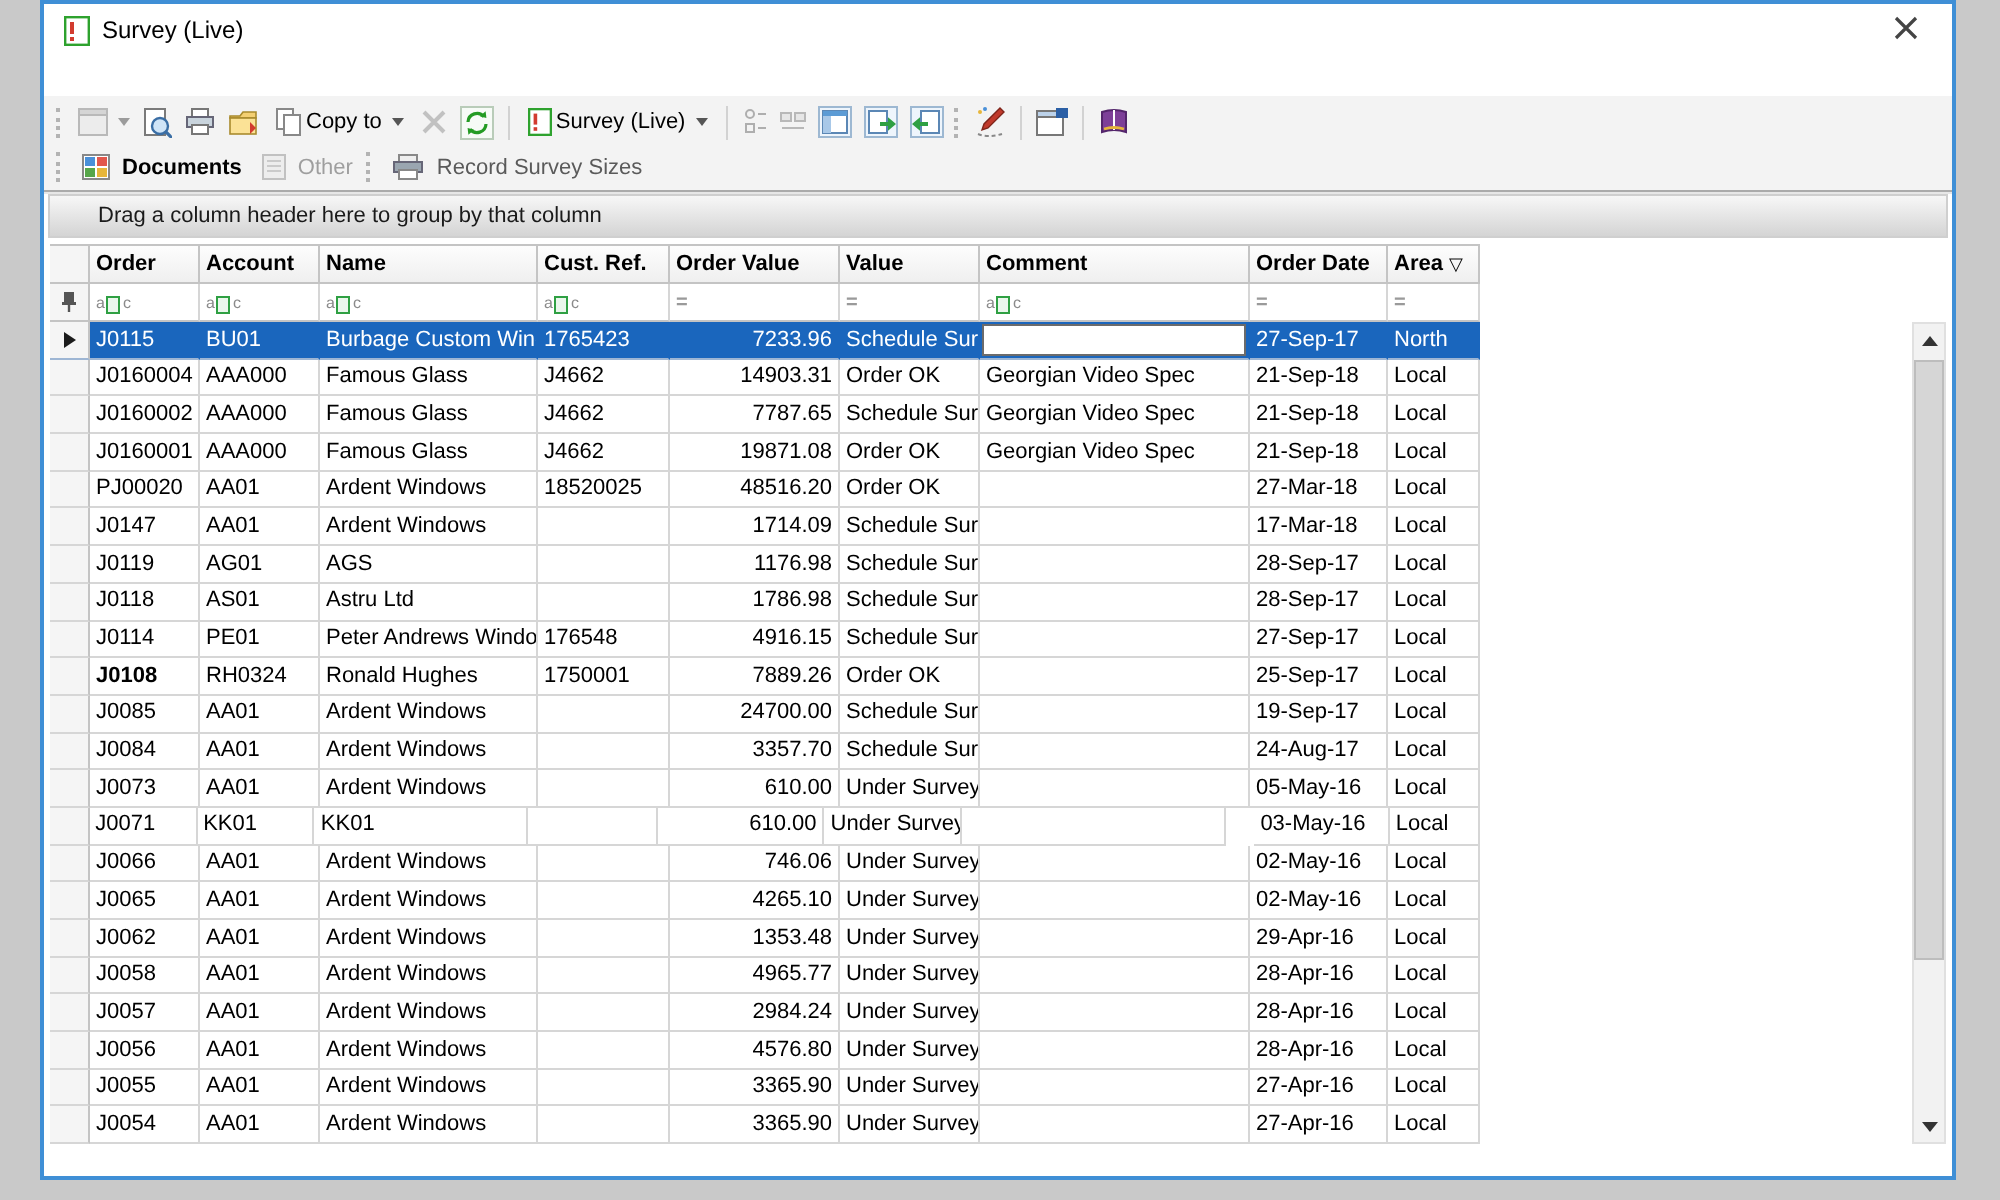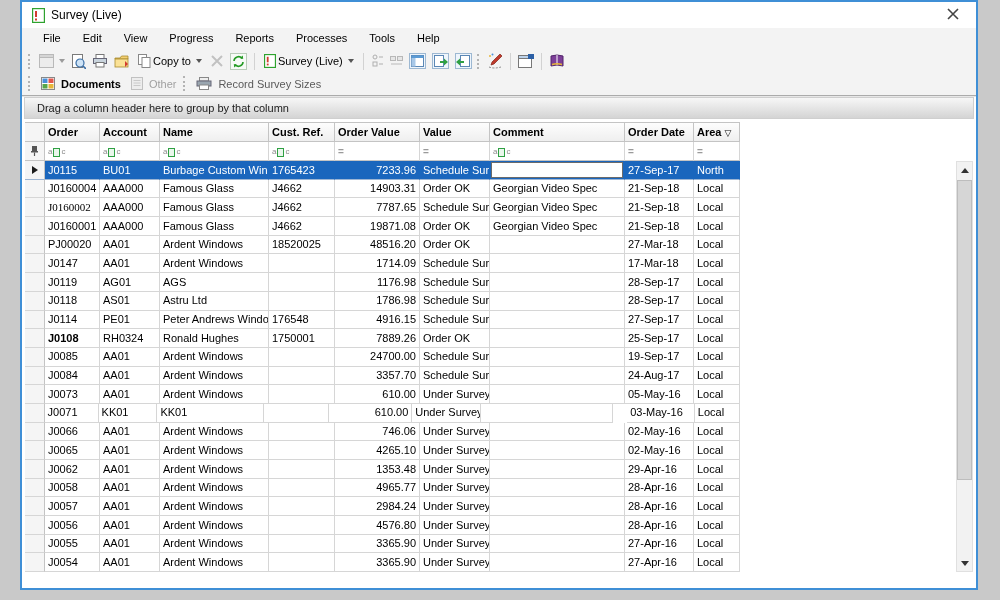--- a/index.html
+++ b/index.html
@@ -33,21 +33,21 @@
   .darr { width:0; height:0; border-left:3px solid transparent; border-right:3px solid transparent; border-top:4px solid #555; margin-left:3px; }
   .combo { display:flex; align-items:center; background:#fff; border:1px solid #9db8d2; height:19px; padding:0 4px; }
   .combo .cval { padding:0 4px; }
   .tab-label { margin-left:4px; }
   .tab-label.bold { font-weight:bold; }
   .tab-label.grayed { color:#5a5a5a; }
   icon, .icon { display:inline-block; line-height:0; }
   
   .groupbar { position:absolute; left:2px; right:2px; top:95px; height:22px;
     background:linear-gradient(#f7f7f7,#d4d4d4); border:1px solid #cfcfcf;
-    display:flex; align-items:center; padding-left:12px; color:#1a1a1a; }
+    display:flex; align-items:center; padding-left:24px; color:#1a1a1a; }
   
   .grid { position:absolute; left:3px; top:120px; width:715px; }
   .grow { display:flex; }
   .gcell { border-right:1px solid #d6d6d6; border-bottom:1px solid #d6d6d6;
     overflow:hidden; white-space:nowrap; padding:2px 3px 0 3px; }
   .hdr .gcell { background:linear-gradient(#fdfdfd,#efefef);
     border-right:1px solid #c4c4c4; border-top:1px solid #c4c4c4; border-bottom:1px solid #c4c4c4;
     font-weight:bold; padding-top:3px; }
   .hdr { height:20px; }
   .fltr { height:19px; }
@@ -93,30 +93,20 @@
         </svg>
     </span>
     <span class="title">Survey (Live)</span>
     <span class="close-btn">
       <svg width="14" height="14" viewBox="0 0 14 14">
           <path d="M2 2 L12 12 M12 2 L2 12" stroke="#444" stroke-width="1.6"></path>
         </svg>
     </span>
   </div>
 
-  <div class="band menubar" id="menubar">
-      <span class="mi">File</span>
-      <span class="mi">Edit</span>
-      <span class="mi">View</span>
-      <span class="mi">Progress</span>
-      <span class="mi">Reports</span>
-      <span class="mi">Processes</span>
-      <span class="mi">Tools</span>
-      <span class="mi">Help</span>
-    </div>
 
   <div class="band toolbar1">
     <span class="grip"></span>
     <span class="tbtn dis">
       <span class="icon"><svg width="15" height="14" viewBox="0 0 15 14">
             <rect x="0.5" y="0.5" width="14" height="13" fill="#e8e8e8" stroke="#8a8a8a"></rect>
             <rect x="0.5" y="0.5" width="14" height="3" fill="#bdbdbd" stroke="#8a8a8a"></rect>
           </svg></span>
       <span class="darr"></span>
     </span>
@@ -366,21 +356,21 @@
         <div class="gcell" style="width: 109px;">Famous Glass</div>
         <div class="gcell" style="width: 66px;">J4662</div>
         <div class="gcell num" style="width: 85px;">14903.31</div>
         <div class="gcell" style="width: 70px;">Order OK</div>
         <div class="gcell" style="width: 135px;">Georgian Video Spec</div>
         <div class="gcell" style="width: 69px;">21-Sep-18</div>
         <div class="gcell" style="width: 46px;">Local</div>
       </div>
       <div class="grow datarow">
         <div class="gcell ind" style="width: 20px;"></div>
-        <div class="gcell" style="width: 55px; font-family: Liberation Serif, serif;">J0160002</div>
+        <div class="gcell" style="width: 55px;">J0160002</div>
         <div class="gcell" style="width: 60px;">AAA000</div>
         <div class="gcell" style="width: 109px;">Famous Glass</div>
         <div class="gcell" style="width: 66px;">J4662</div>
         <div class="gcell num" style="width: 85px;">7787.65</div>
         <div class="gcell" style="width: 70px;">Schedule Survey</div>
         <div class="gcell" style="width: 135px;">Georgian Video Spec</div>
         <div class="gcell" style="width: 69px;">21-Sep-18</div>
         <div class="gcell" style="width: 46px;">Local</div>
       </div>
       <div class="grow datarow">

